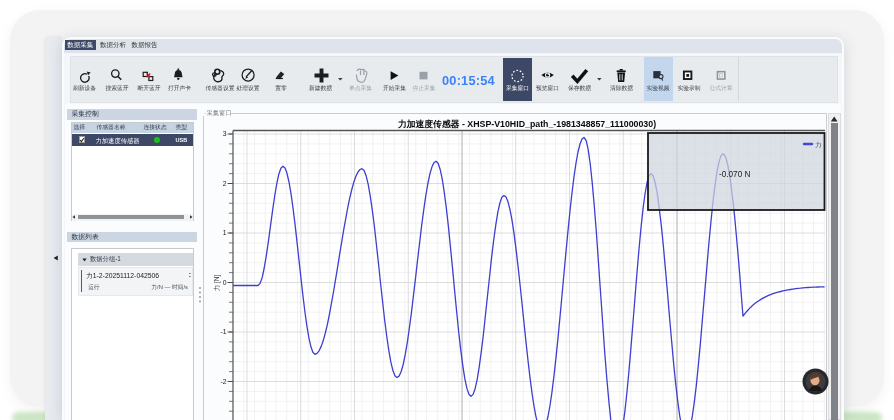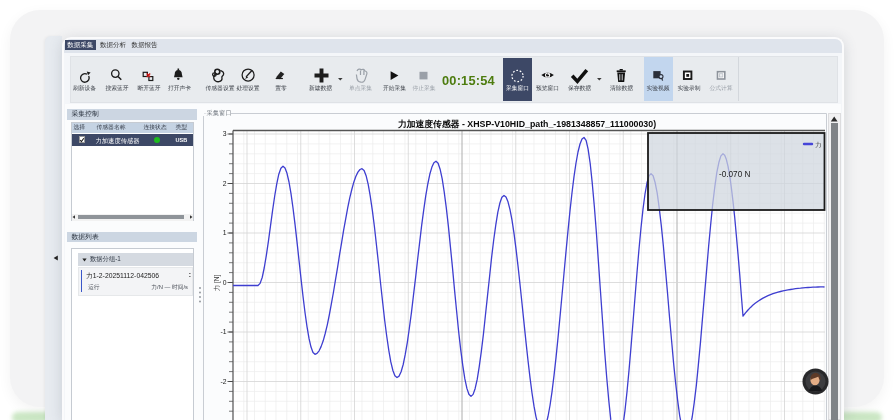--- a/index.html
+++ b/index.html
@@ -6,21 +6,21 @@
 .abs { position:absolute; }
 .desktop { left:10px; top:10px; width:874px; height:397px; border-radius:30px; background:#f3f3f4; box-shadow:0 4px 14px rgba(0,0,0,0.05); }
 .greenglow { left:12px; top:412px; width:870px; height:11px; border-radius:8px; background:#cbe7c4; filter:blur(2px); }
 .behindpanel { left:45px; top:36px; width:17px; height:384px; background:#e7ebf0; border-radius:6px 0 0 0; box-shadow:-1px 0 3px rgba(0,0,0,0.05); }
 .appwin { left:62px; top:37px; width:782px; height:383px; background:#f4f6f9; border:2px solid #fbfbfc; border-bottom:none; border-radius:9px 9px 0 0; box-shadow:0 2px 14px rgba(60,70,90,0.18); }
 .tab1 { left:64.5px; top:39.5px; width:31.5px; height:10px; background:#3d4866; color:#fff; font-size:6.5px; text-align:center; line-height:10.5px; }
 .tabt { top:41px; font-size:6.5px; color:#333; }
 .toolbar { left:69.5px; top:56px; width:768.5px; height:47px; background:#e8ebee; border:1px solid #dfe2e6; }
 .tlabel { position:absolute; top:84px; font-size:5.8px; color:#3c4048; transform:translateX(-50%); white-space:nowrap; }
 .tlabel.dis { color:#9aa0a8; }
-.timer { left:442px; top:73px; font-size:12.8px; font-weight:bold; color:#4d7c0f; letter-spacing:0.2px; }
+.timer { left:442px; top:73px; font-size:12.8px; font-weight:bold; color:#3b82f6; letter-spacing:0.2px; }
 .darkbtn { left:503px; top:58px; width:29px; height:42.5px; background:#3d4866; }
 .bluebtn { left:643.5px; top:57px; width:29.5px; height:44px; background:#c2d6ee; }
 .wlabel { position:absolute; top:84px; font-size:5.8px; color:#fff; transform:translateX(-50%); white-space:nowrap; }
 .divline { left:737.5px; top:57px; width:1px; height:44px; background:#d3d7dc; }
 .content { left:65px; top:104px; width:776px; height:316px; background:#fbfcfd; }
 .phead { position:absolute; left:67px; width:130px; height:10.5px; background:#ccd6e2; font-size:6.8px; color:#2e3642; line-height:10.5px; padding-left:4.5px; }
 .sensorpanel { left:70.5px; top:121.5px; width:123.5px; height:99.5px; background:#fff; border:1px solid #c6cbd2; }
 .thead { left:71.5px; top:122.5px; width:121.5px; height:10.5px; background:#c5d3e3; font-size:5.8px; color:#333a46; }
 .selrow { left:71.5px; top:134px; width:121.5px; height:11.5px; background:#3d4866; }
 .hsb { left:71.5px; top:213.5px; width:121.5px; height:7px; background:#f2f2f2; }

